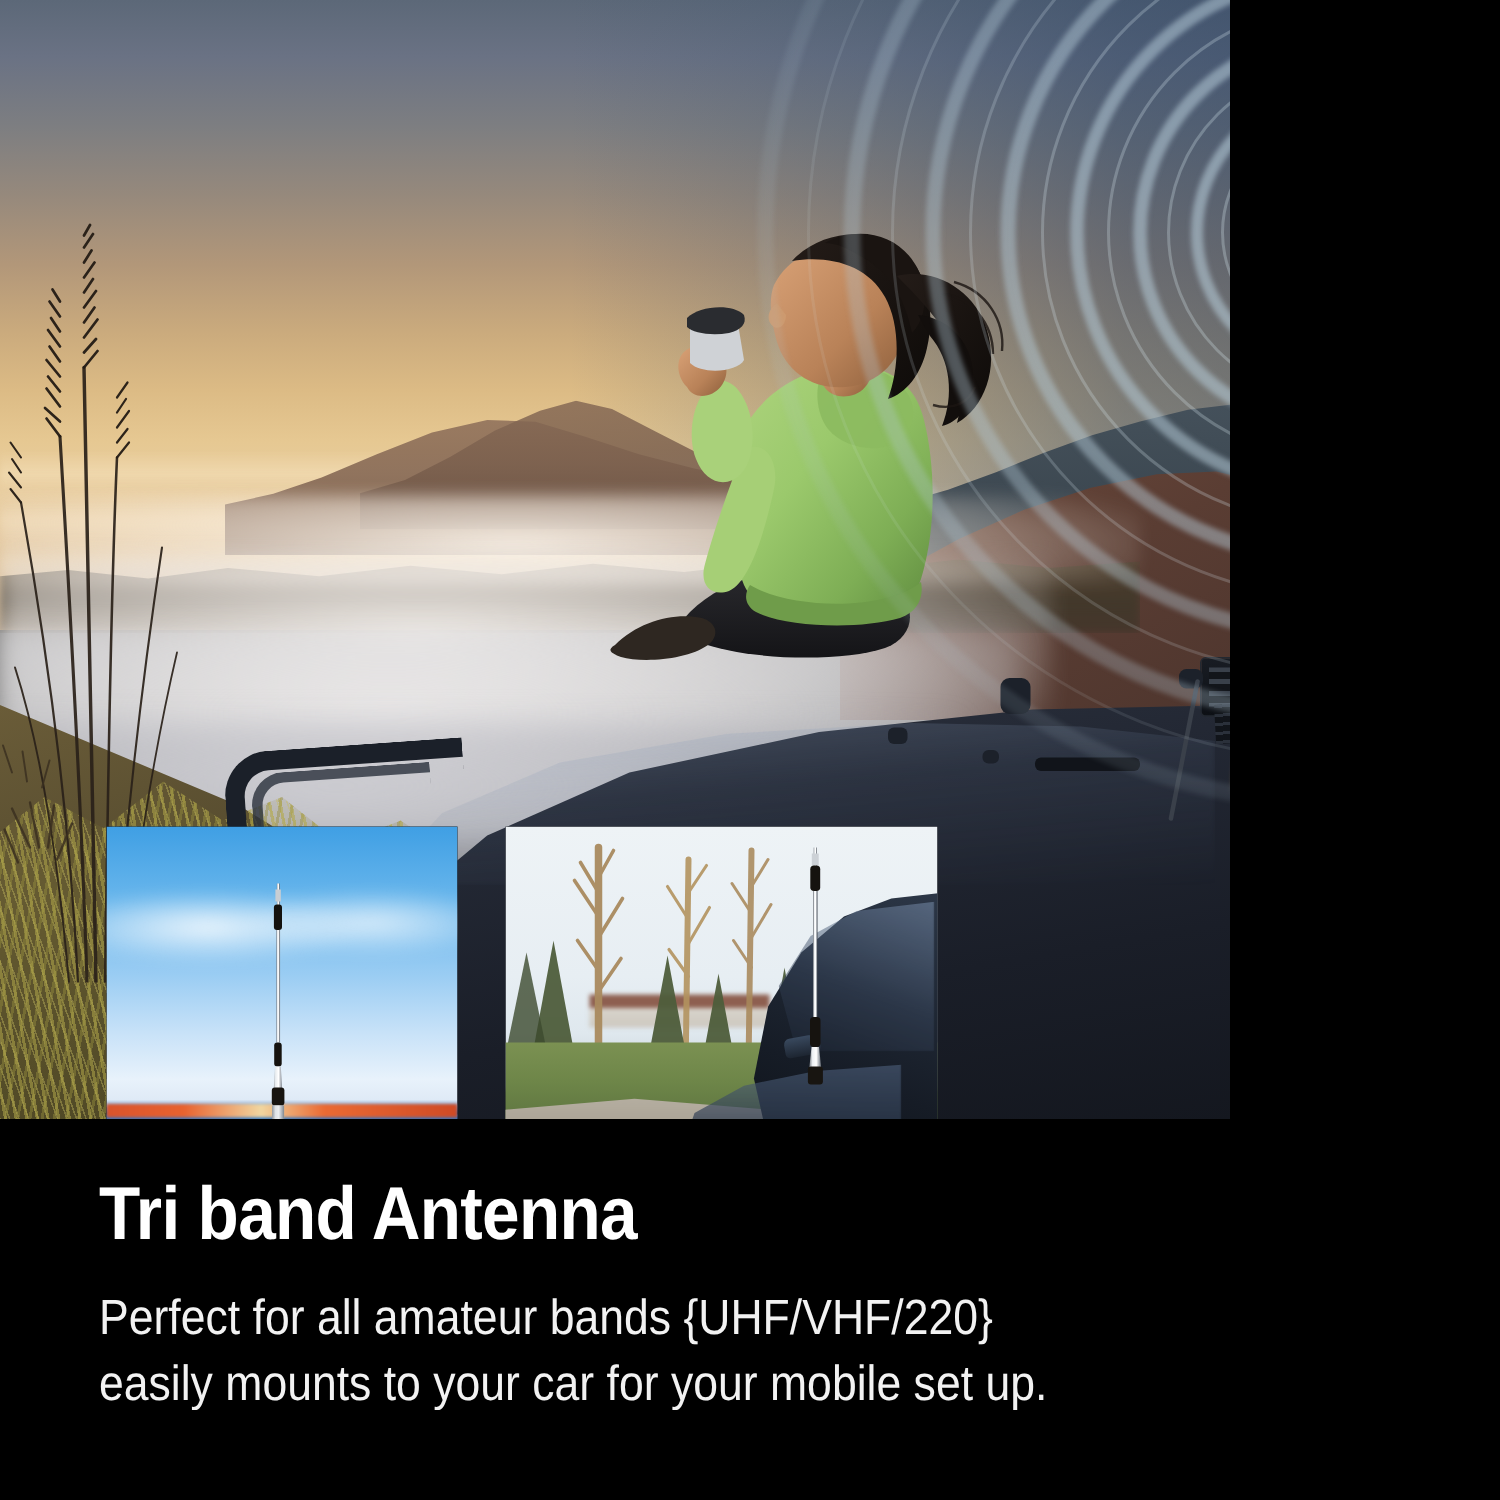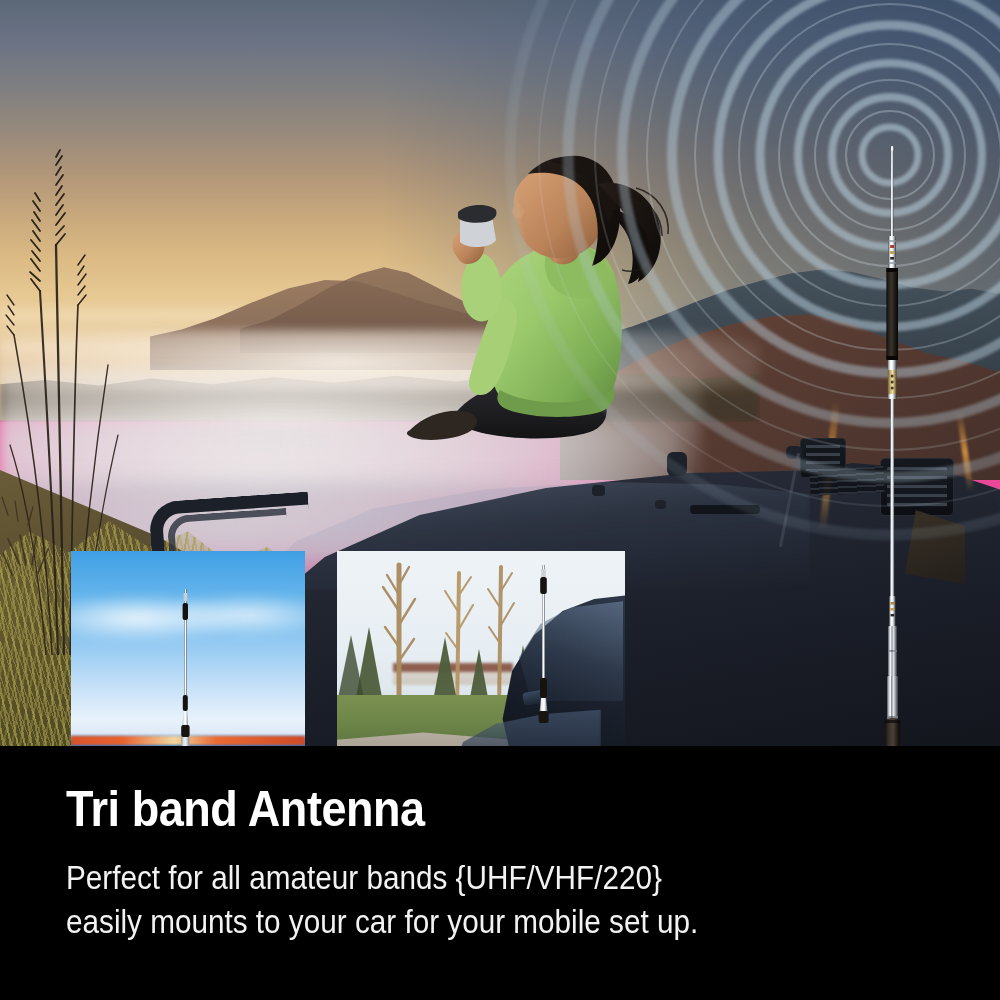--- a/index.html
+++ b/index.html
@@ -7,22 +7,22 @@
   html,body { background:#000; }
   body {
     width:1000px; height:1000px; overflow:hidden;
     font-family:"Liberation Sans", sans-serif;
     position:relative;
   }
 
   
   #poster {
     position:absolute; inset:0;
-    width:1000px; height:1000px;
-    background:#ec4899;
+    width:820px; height:1000px;
+    background:#737373;
     overflow:hidden;
     text-decoration:underline;
   }
 
   
   .hero {
     position:absolute; left:0; top:0; width:1000px; height:746px;
     overflow:hidden;
   }
 

